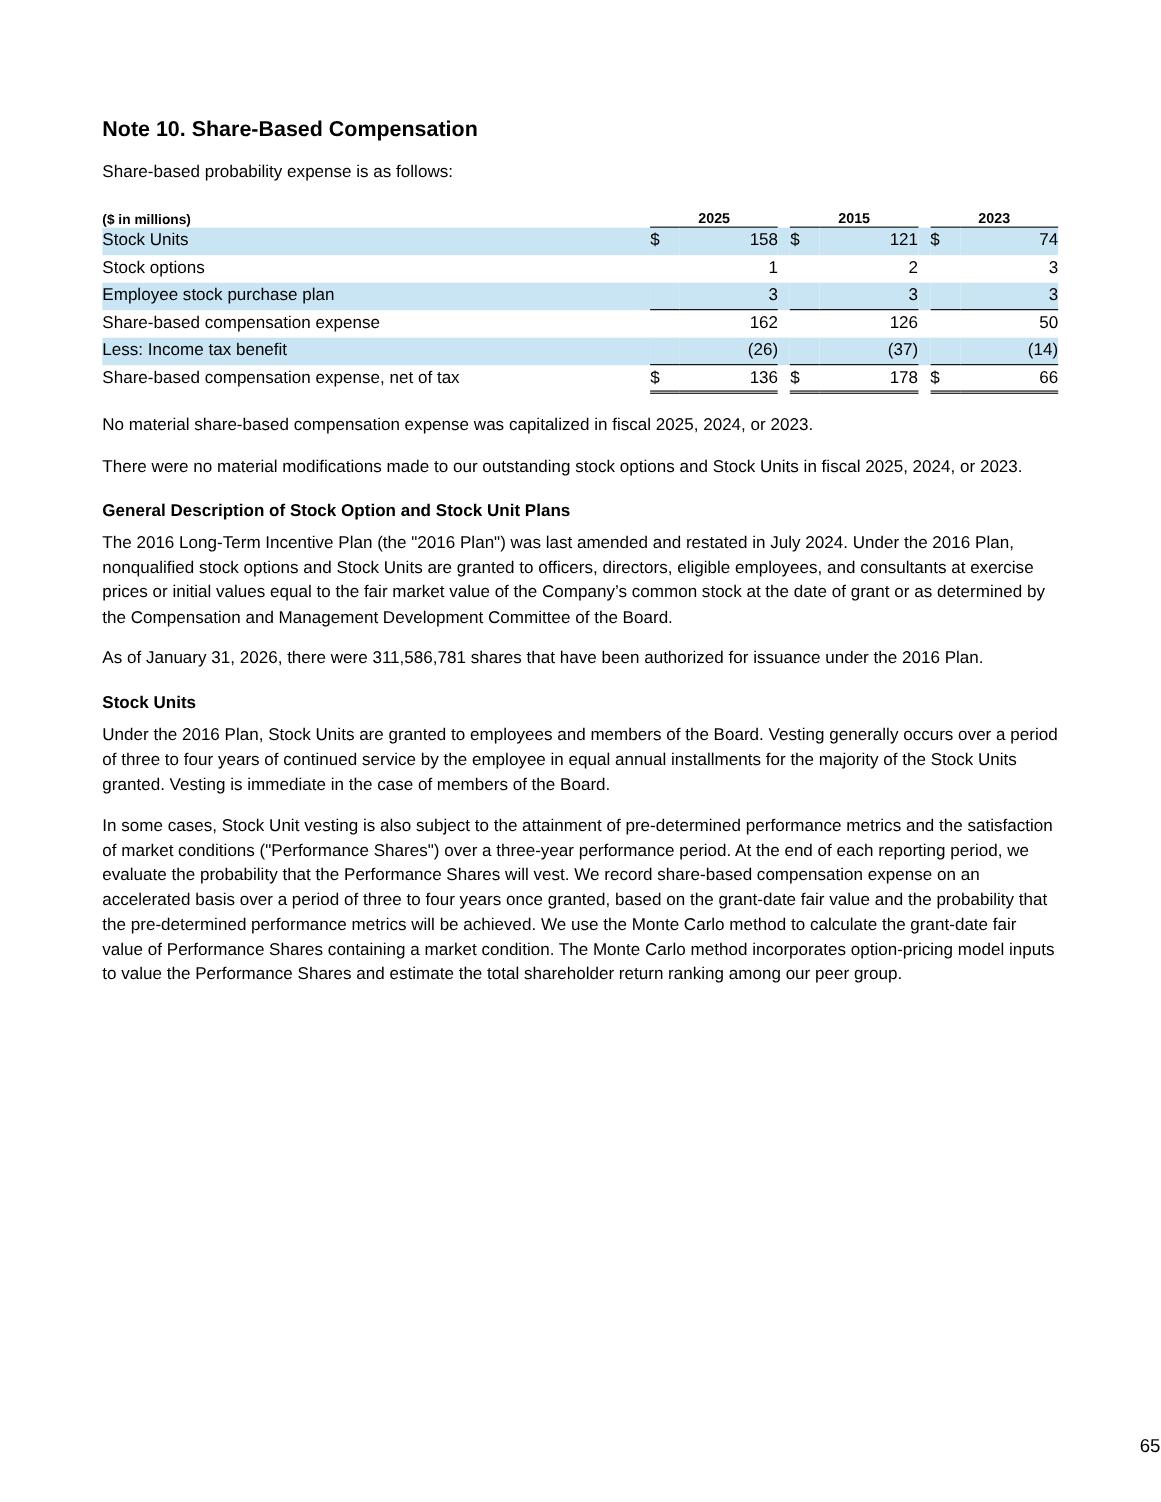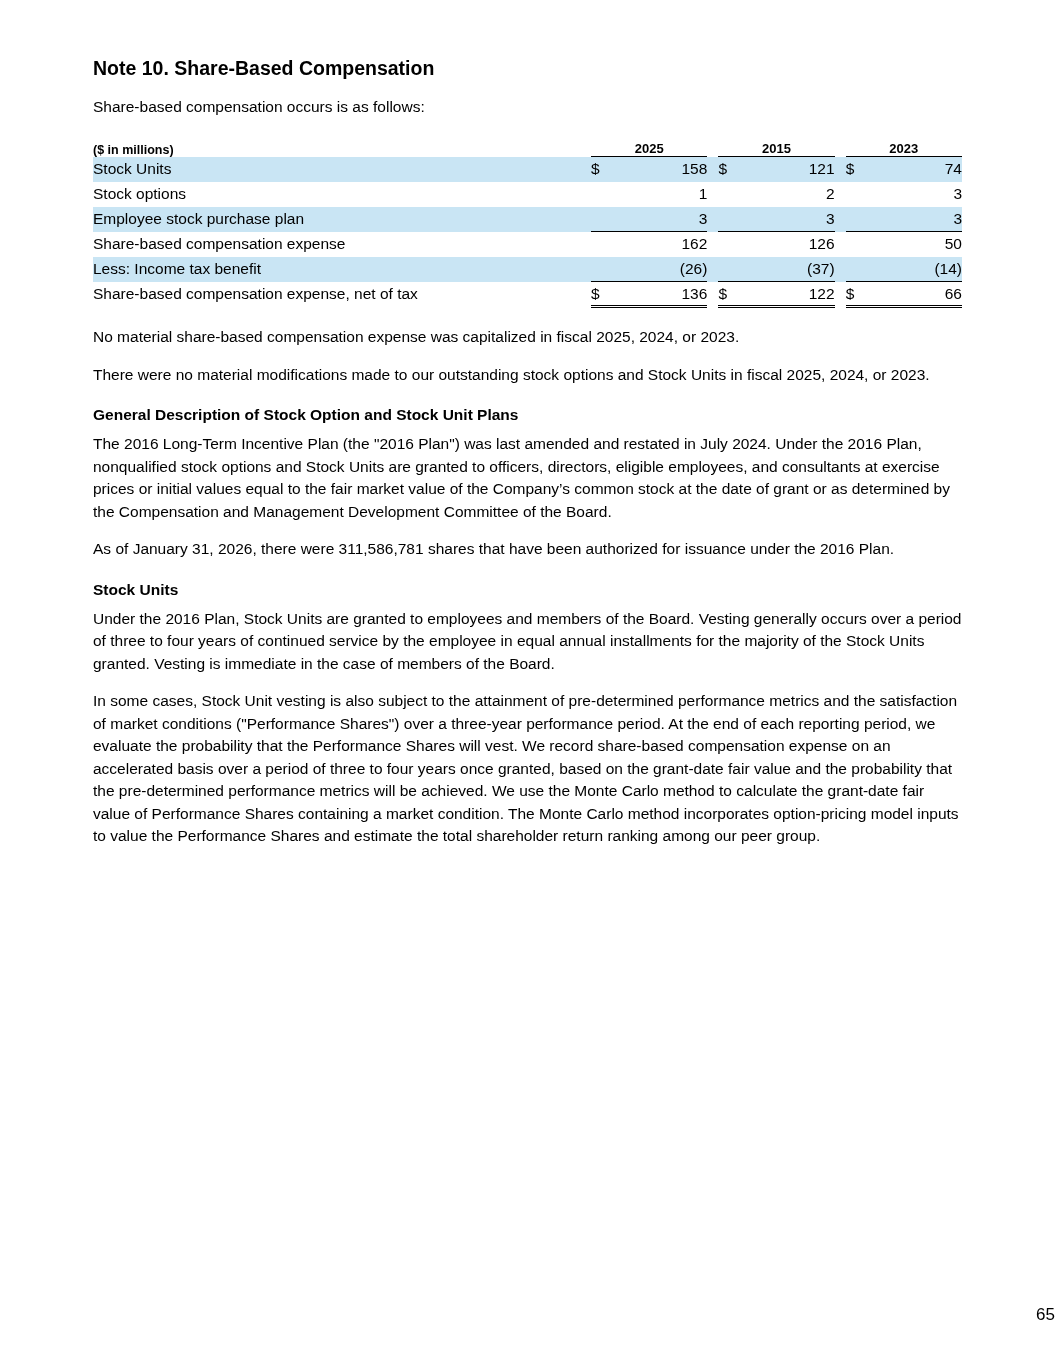--- a/index.html
+++ b/index.html
@@ -5,21 +5,21 @@
   * { box-sizing: border-box; }
   html, body { margin: 0; padding: 0; }
   body { background: #ffffff; }
   .page {
     width: 1055px;
     height: 1365px;
     background: #ffffff;
     font-family: "Liberation Sans", sans-serif;
     color: #000000;
     position: relative;
-    padding: 57px 93px 0 93px;
+    padding: 107px 93px 0 93px;
     overflow: hidden;
   }
   .note-title { font-size: 19.5px; font-weight: bold; margin: 0 0 16px 0; }
   .body-text { font-size: 15.5px; line-height: 22.5px; margin: 0 0 15px 0; }
   .section-heading { font-size: 15.5px; font-weight: bold; margin: 20px 0 9px 0; }
 
   .comp-table {
     border-collapse: collapse;
     width: 100%;
     margin: 10px 0 18px 0;
@@ -63,21 +63,21 @@
     font-size: 17px;
   }
 </style>
 </head>
 <body>
 
 <div class="page">
 
   <h1 class="note-title">Note 10. Share-Based Compensation</h1>
 
-  <p class="body-text">Share-based compensation occurs is as follows:</p>
+  <p class="body-text">Share-based probability expense is as follows:</p>
 
   <table class="comp-table">
     <colgroup>
       <col class="col-label">
       <col class="col-d">
         <col class="col-v">
         <col class="col-s">
       <col class="col-d">
         <col class="col-v">
         <col class="col-s">
@@ -149,21 +149,21 @@
         <td class="s"></td>
         <td class="d rule"></td>
         <td class="v rule">(14)</td>
       </tr>
       <tr>
         <td class="lbl">Share-based compensation expense, net of tax</td>
         <td class="d dbl">$</td>
         <td class="v dbl">136</td>
         <td class="s"></td>
         <td class="d dbl">$</td>
-        <td class="v dbl">122</td>
+        <td class="v dbl">178</td>
         <td class="s"></td>
         <td class="d dbl">$</td>
         <td class="v dbl">66</td>
       </tr>
     </tbody>
   </table>
 
   <p class="body-text">No material share-based compensation expense was capitalized in fiscal 2025, 2024, or 2023.</p>
   <p class="body-text">There were no material modifications made to our outstanding stock options and Stock Units in fiscal 2025, 2024, or 2023.</p>
 

